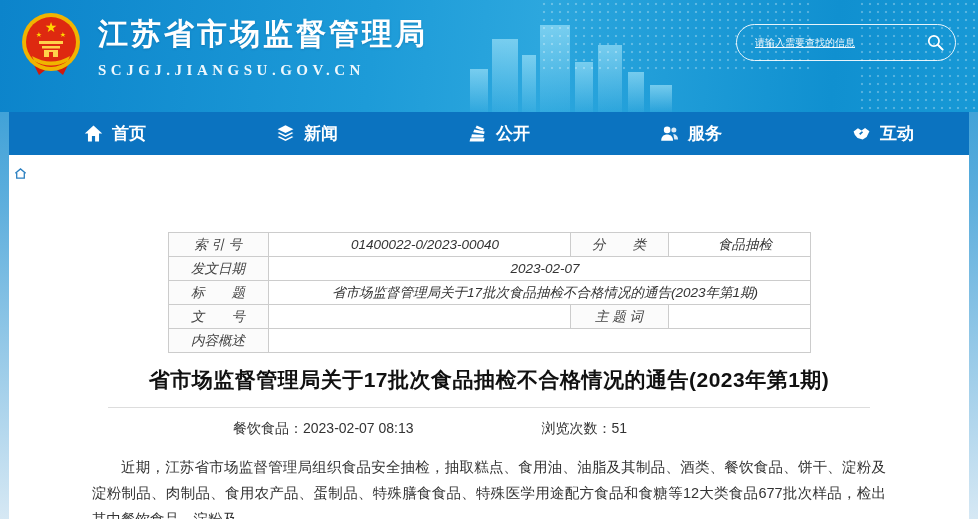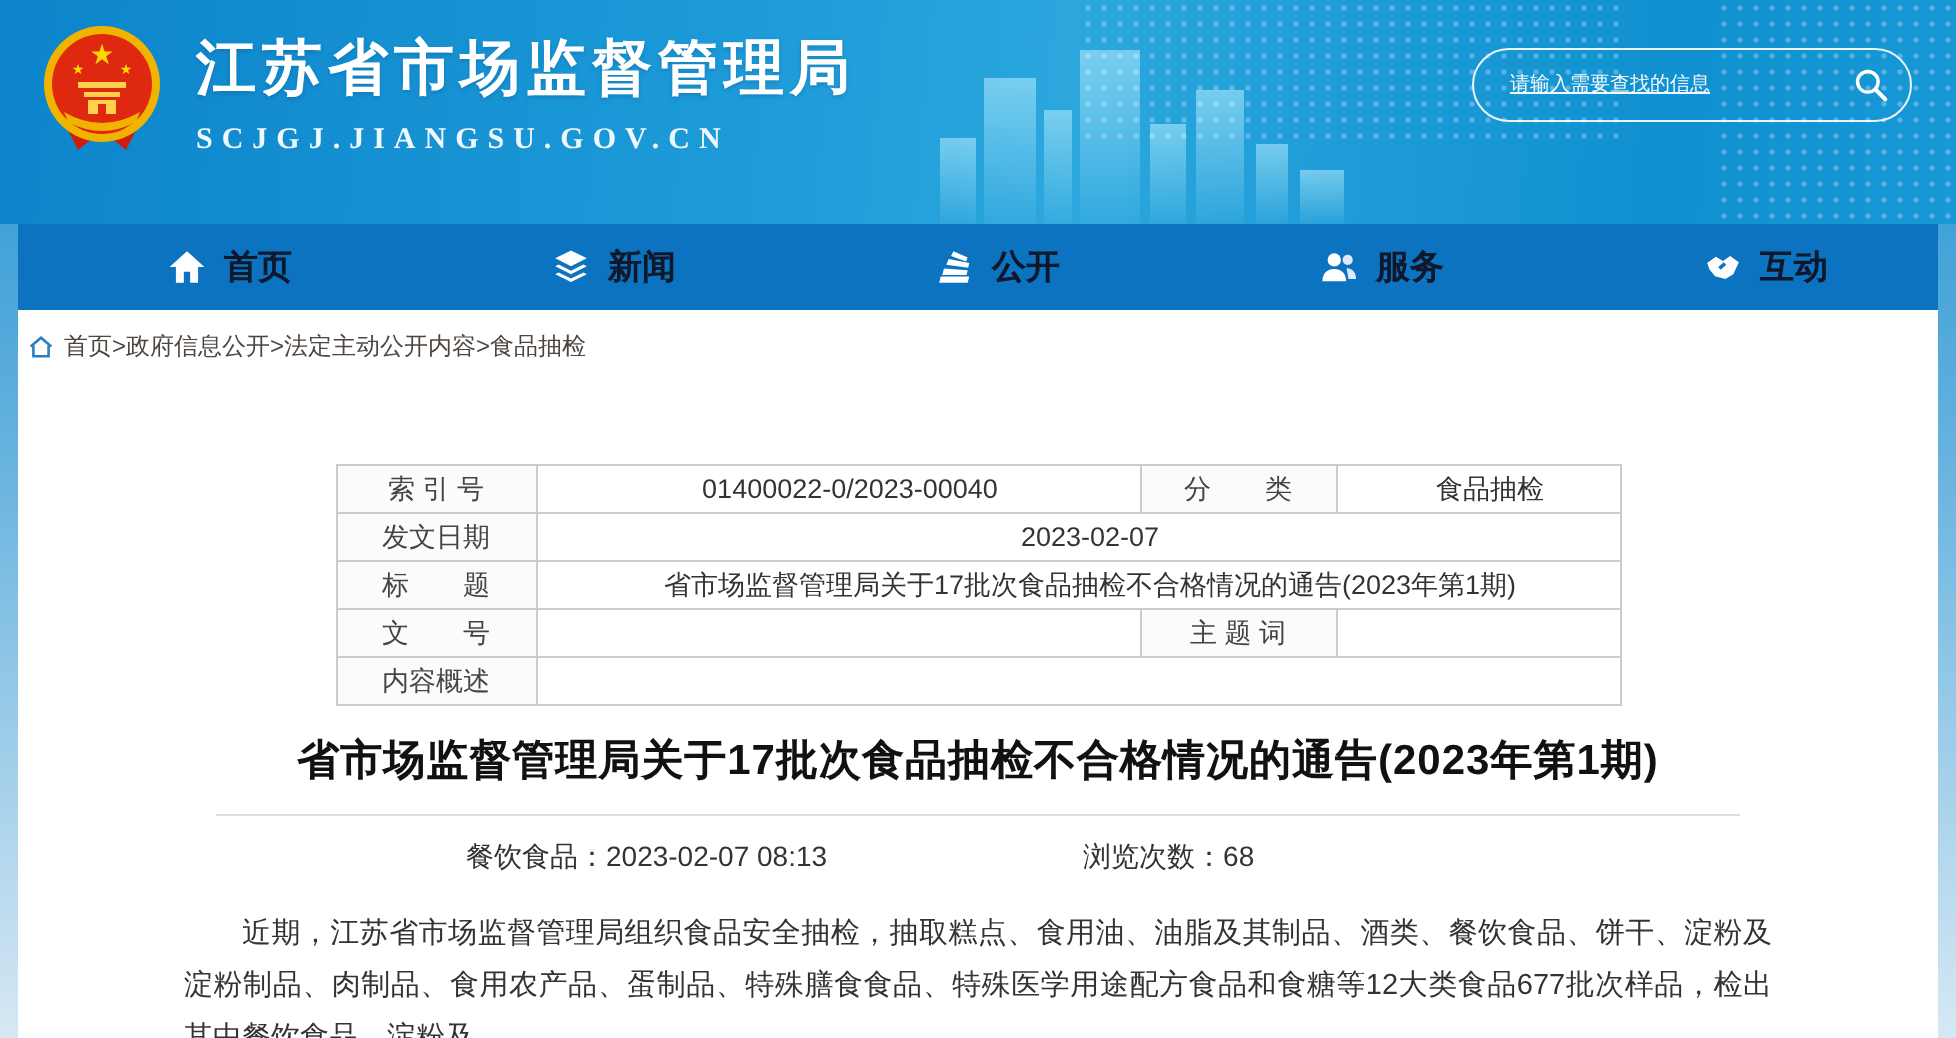--- a/index.html
+++ b/index.html
@@ -24,26 +24,26 @@
   .search-box { position:absolute; right:22px; top:24px; width:220px; height:37px;
     border:1px solid rgba(255,255,255,.9); border-radius:19px; display:flex; align-items:center; }
   .search-box input { flex:1; min-width:0; background:transparent; border:none; outline:none;
     color:#fff; font-size:10px; padding:0 0 0 18px; font-family:inherit;text-decoration:underline; }
   .search-box input::placeholder { color:#fff; opacity:.95; }
   .search-btn { width:40px; height:100%; display:flex; align-items:center; justify-content:center; cursor:pointer; background:none; border:none; }
   
   .wrapper { margin:0 9px; }
   .main-nav { height:43px; background:#0b73c0; display:flex; }
   .nav-item { flex:1; display:flex; align-items:center; justify-content:center; gap:9px;
-    color:#0f172a; font-size:17px; font-weight:bold; text-decoration:none; cursor:pointer;padding-left:20px; }
+    color:#ffffff; font-size:17px; font-weight:bold; text-decoration:none; cursor:pointer;padding-left:20px; }
   .nav-item svg { display:block; }
   
   .content { background:#fff; height:364px; }
   .breadcrumb { padding:10px 0 0 5px; font-size:12px; color:#4d4640; display:flex; align-items:center; gap:5px; height:27px; }
-  .doc-table { border-collapse:collapse; margin:50px auto 0; table-layout:fixed; width:642px; font-size:13.5px; color:#333; }
+  .doc-table { border-collapse:collapse; margin:50px auto 0; table-layout:fixed; width:642px; font-size:13.5px; color:#333;font-style:italic; }
   .doc-table td { border:1px solid #ccc; height:24px; overflow:hidden; white-space:nowrap; }
   .doc-table td.lbl { text-align:center; background:#fbfbfb; color:#444; }
   .doc-table td.val { padding-left:12px; text-align:center; }
   .article-title { margin:13px 40px 0; text-align:center; font-size:21px; font-weight:bold; color:#111; letter-spacing:.5px; }
   .divider { width:762px; margin:13px auto 0; border:none; border-top:1px solid #ddd; }
   .meta { margin-top:12px; font-size:14px; color:#333; display:flex; }
   .meta-pub { margin-left:224px; }
   .meta-views { margin-left:128px; }
   .body-text { width:794px; margin:16px auto 0; font-size:14.5px; color:#333; line-height:26px; text-align:justify; text-indent:2em; }
 </style>
@@ -144,21 +144,20 @@
       <span>互动</span>
     </a>
   </nav>
 
   <main class="content">
     <div class="breadcrumb">
       <svg width="13" height="13" viewBox="0 0 24 24" fill="none" stroke="#2a7fc0" stroke-width="2.4">
         <path d="M2.5 11.5 L12 3.5 L21.5 11.5"></path>
         <path d="M5 10.5 V20.5 H19 V10.5"></path>
       </svg>
-      <span>首页&gt;政府信息公开&gt;法定主动公开内容&gt;食品抽检</span>
     </div>
 
     <table class="doc-table">
       <colgroup>
           <col style="width:100px">
           <col style="width:302px">
           <col style="width:98px">
           <col style="width:142px">
         </colgroup>
       <tbody>
@@ -187,18 +186,18 @@
         <td class="val" colspan="3"></td>
       </tr>
     </tbody>
       </table>
 
     <h1 class="article-title">省市场监督管理局关于17批次食品抽检不合格情况的通告(2023年第1期)</h1>
     <hr class="divider">
 
     <div class="meta">
       <span class="meta-pub"><span>餐饮食品：</span><span>2023-02-07 08:13</span></span>
-      <span class="meta-views"><span>浏览次数：</span><span>68</span></span>
+      <span class="meta-views"><span>浏览次数：</span><span>51</span></span>
     </div>
 
     <p class="body-text">近期，江苏省市场监督管理局组织食品安全抽检，抽取糕点、食用油、油脂及其制品、酒类、餐饮食品、饼干、淀粉及淀粉制品、肉制品、食用农产品、蛋制品、特殊膳食食品、特殊医学用途配方食品和食糖等12大类食品677批次样品，检出其中餐饮食品、淀粉及</p>
   </main>
 </div>
 
 </body></html>

